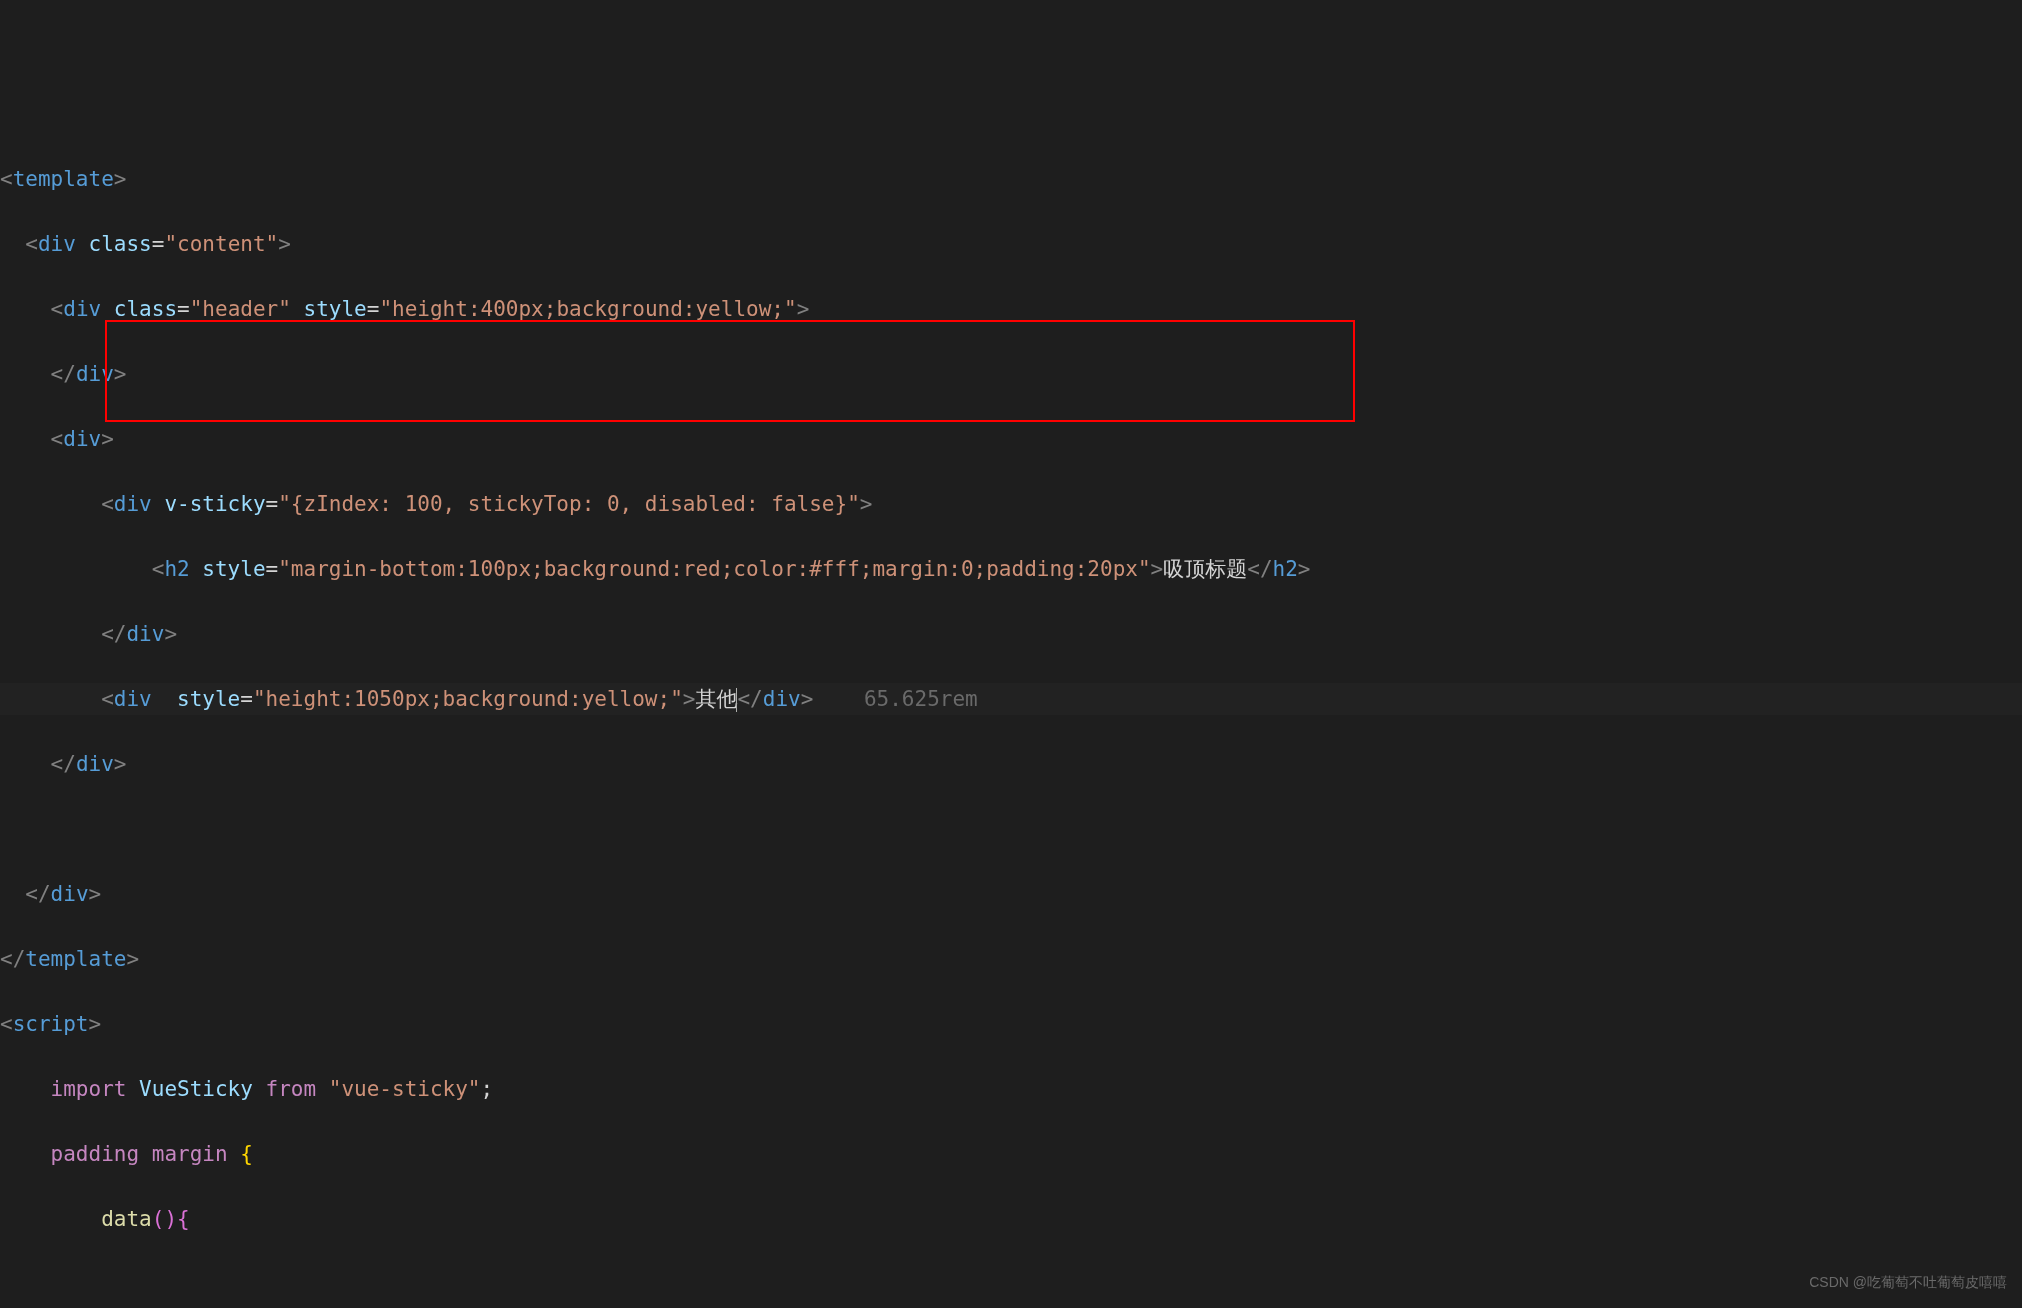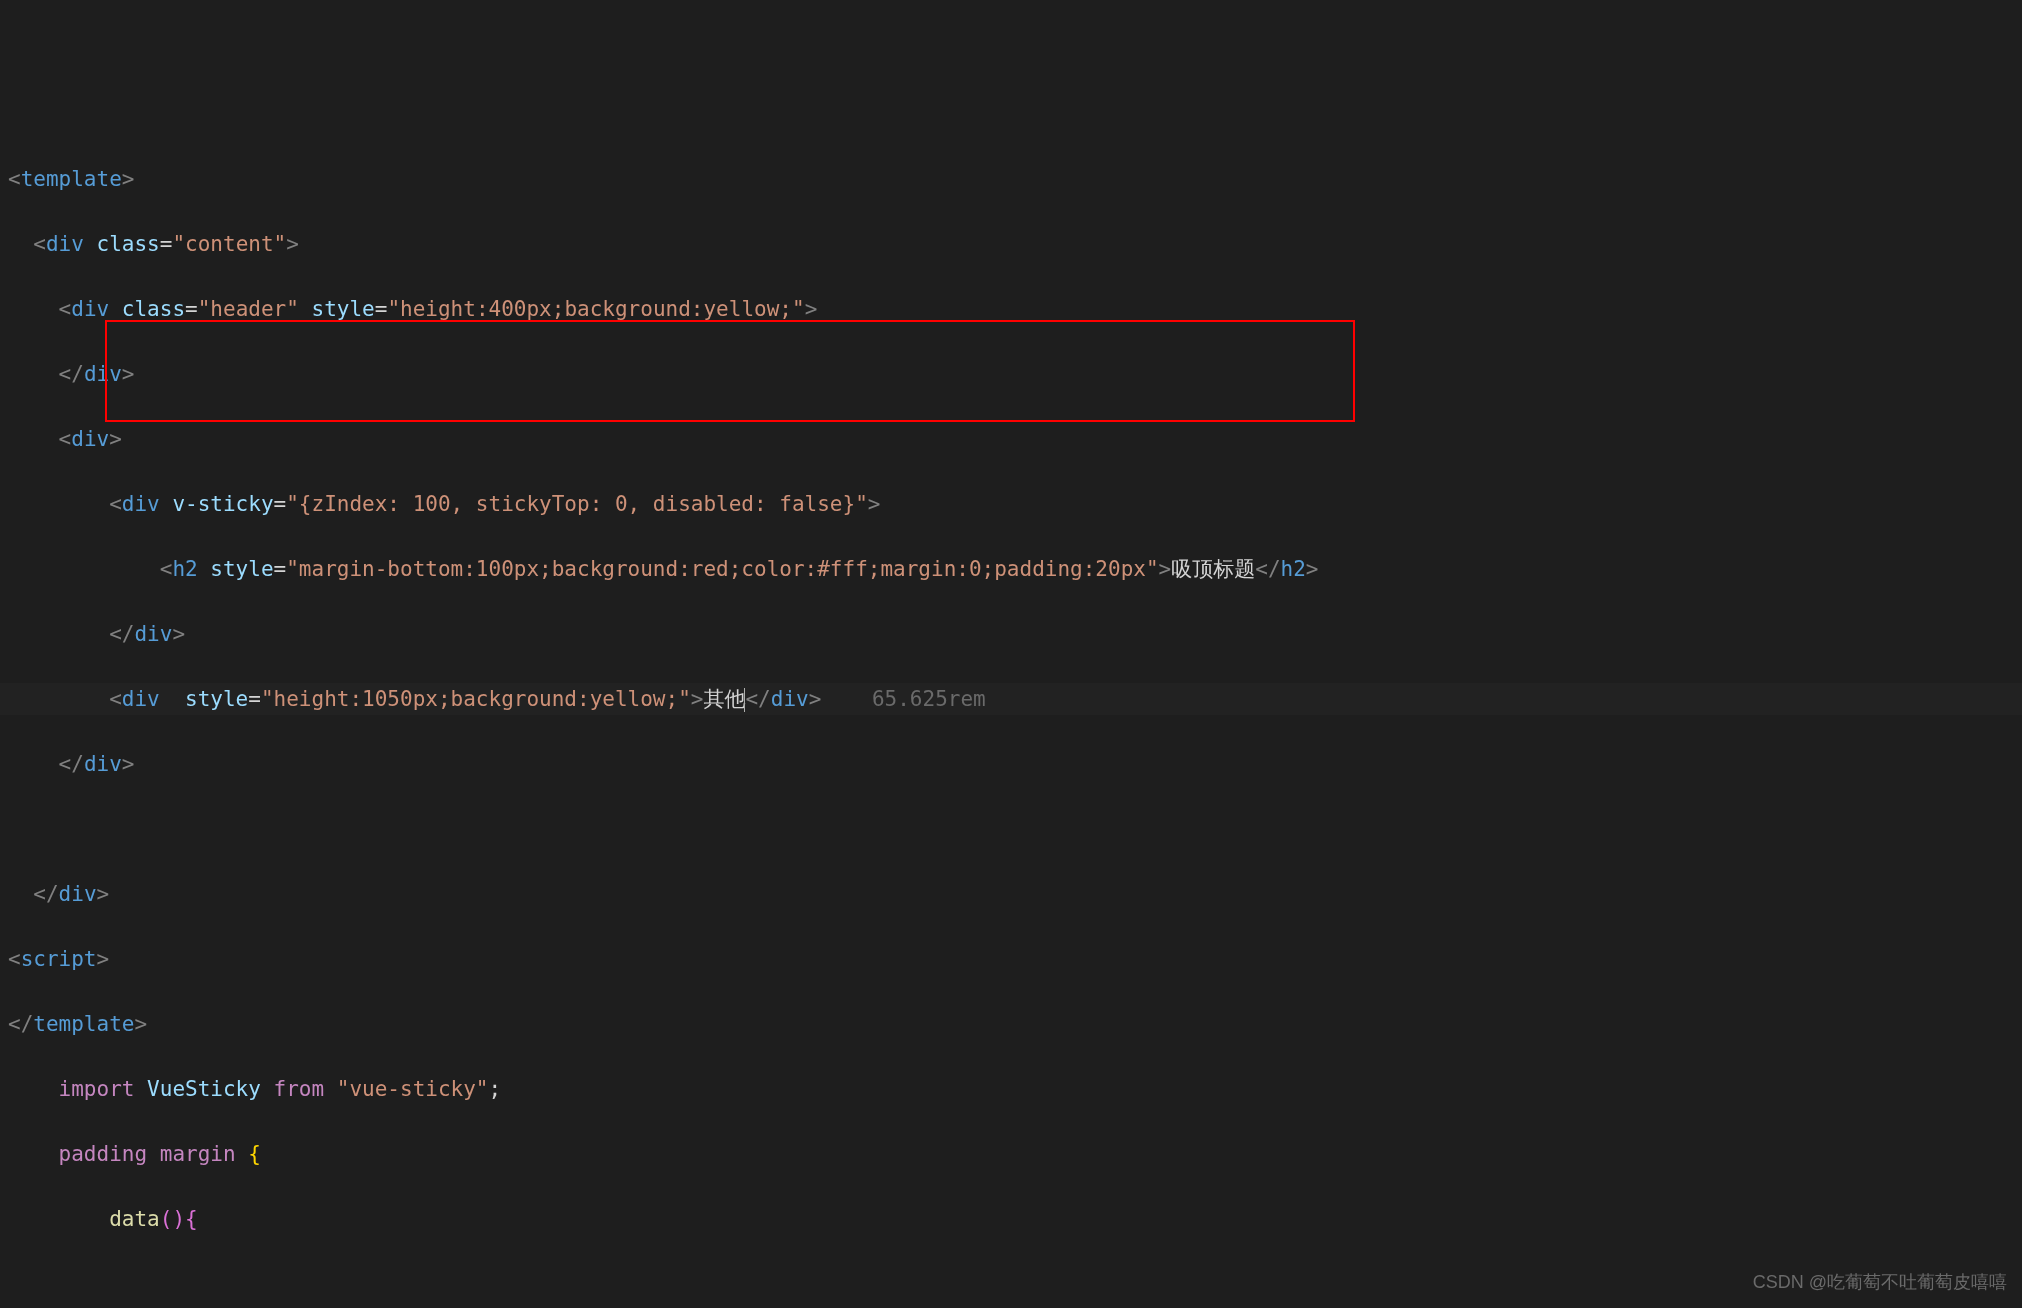--- a/index.html
+++ b/index.html
@@ -16,21 +16,20 @@
       white-space: pre;
       overflow-x: auto;
       position: relative;
     }
     .code-container {
       padding: 0;
       position: relative;
     }
     .line {
       display: block;
-      padding-left: 8px;
       height: 32.5px;
     }
     .bracket-angle {
       color: #808080;
     }
     .tag {
       color: #569cd6;
     }
     .attr-name {
       color: #9cdcfe;
@@ -80,21 +79,21 @@
       display: inline-block;
       height: 24px;
       vertical-align: middle;
       margin-left: -1px;
     }
     .watermark {
       position: fixed;
       bottom: 10px;
       right: 15px;
       color: #6a6a6a;
-      font-size: 18px;
+      font-size: 14px;
       font-family: sans-serif;
     }
     .line-highlight {
       background: rgba(255,255,255,0.02);
     }
   </style>
 </head>
 <body>
 
 
@@ -105,22 +104,22 @@
 <span class="line">    <span class="bracket-angle">&lt;</span><span class="tag">div</span> <span class="attr-name">class</span><span class="punct">=</span><span class="attr-value">"header"</span> <span class="attr-name">style</span><span class="punct">=</span><span class="attr-value">"height:400px;background:yellow;"</span><span class="bracket-angle">&gt;</span></span>
 <span class="line">    <span class="bracket-angle">&lt;/</span><span class="tag">div</span><span class="bracket-angle">&gt;</span></span>
 <span class="line">    <span class="bracket-angle">&lt;</span><span class="tag">div</span><span class="bracket-angle">&gt;</span></span>
 <span class="line">        <span class="bracket-angle">&lt;</span><span class="tag">div</span> <span class="attr-name">v-sticky</span><span class="punct">=</span><span class="attr-value">"{zIndex: 100, stickyTop: 0, disabled: false}"</span><span class="bracket-angle">&gt;</span></span>
 <span class="line">            <span class="bracket-angle">&lt;</span><span class="tag">h2</span> <span class="attr-name">style</span><span class="punct">=</span><span class="attr-value">"margin-bottom:100px;background:red;color:#fff;margin:0;padding:20px"</span><span class="bracket-angle">&gt;</span><span class="text-content">吸顶标题</span><span class="bracket-angle">&lt;/</span><span class="tag">h2</span><span class="bracket-angle">&gt;</span></span>
 <span class="line">        <span class="bracket-angle">&lt;/</span><span class="tag">div</span><span class="bracket-angle">&gt;</span></span>
 <span class="line line-highlight">        <span class="bracket-angle">&lt;</span><span class="tag">div</span>  <span class="attr-name">style</span><span class="punct">=</span><span class="attr-value">"height:1050px;background:yellow;"</span><span class="bracket-angle">&gt;</span><span class="text-content">其他</span><span class="cursor"></span><span class="bracket-angle">&lt;/</span><span class="tag">div</span><span class="bracket-angle">&gt;</span>    <span class="hint">65.625rem</span></span>
 <span class="line">    <span class="bracket-angle">&lt;/</span><span class="tag">div</span><span class="bracket-angle">&gt;</span></span>
 <span class="line"> </span>
 <span class="line">  <span class="bracket-angle">&lt;/</span><span class="tag">div</span><span class="bracket-angle">&gt;</span></span>
+<span class="line"><span class="bracket-angle">&lt;/</span><span class="tag">template</span><span class="bracket-angle">&gt;</span></span>
 <span class="line"><span class="bracket-angle">&lt;</span><span class="tag">script</span><span class="bracket-angle">&gt;</span></span>
-<span class="line"><span class="bracket-angle">&lt;/</span><span class="tag">template</span><span class="bracket-angle">&gt;</span></span>
 <span class="line">    <span class="keyword">import</span> <span class="var-name">VueSticky</span> <span class="keyword">from</span> <span class="string">"vue-sticky"</span><span class="punct">;</span></span>
 <span class="line">    <span class="keyword">padding</span> <span class="keyword">margin</span> <span class="brace-yellow">{</span></span>
 <span class="line">        <span class="function">data</span><span class="brace-purple">()</span><span class="brace-purple">{</span></span>
 
 
 
 
 
 
 

